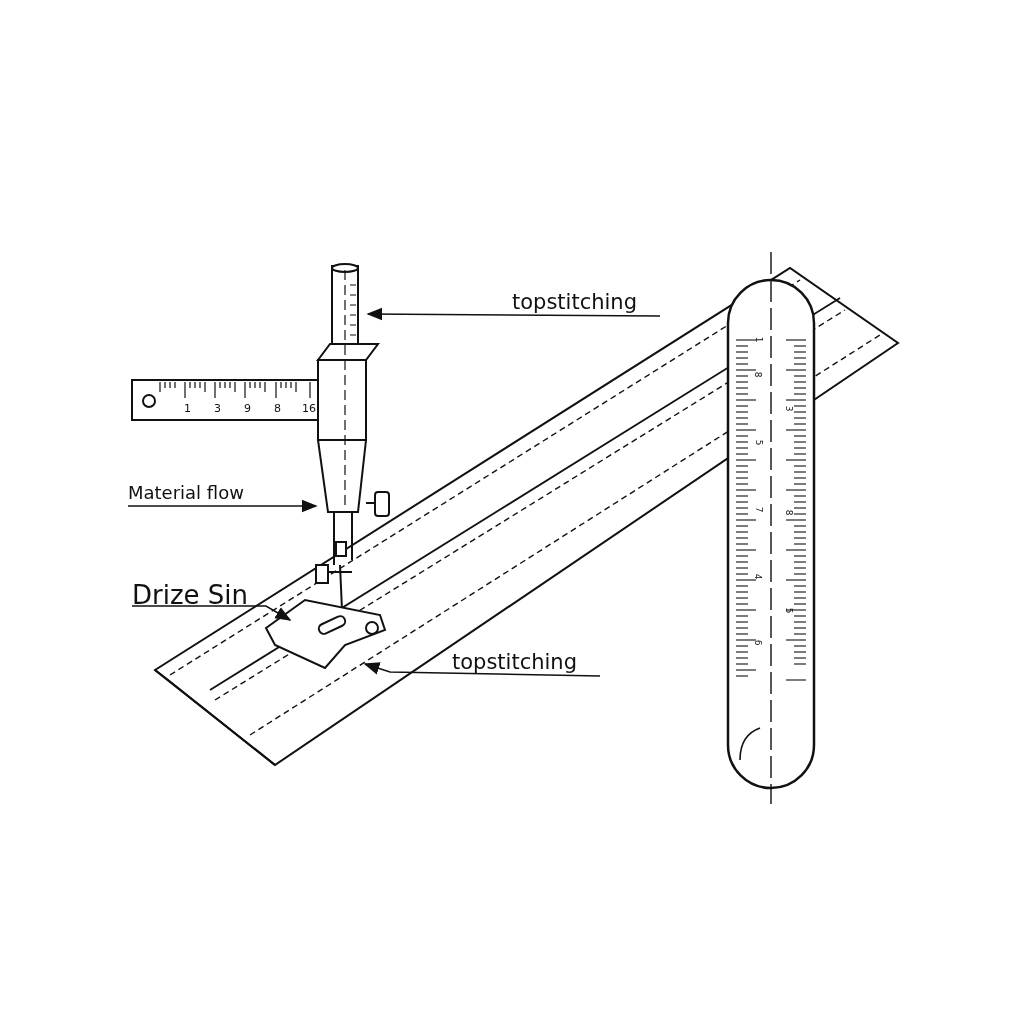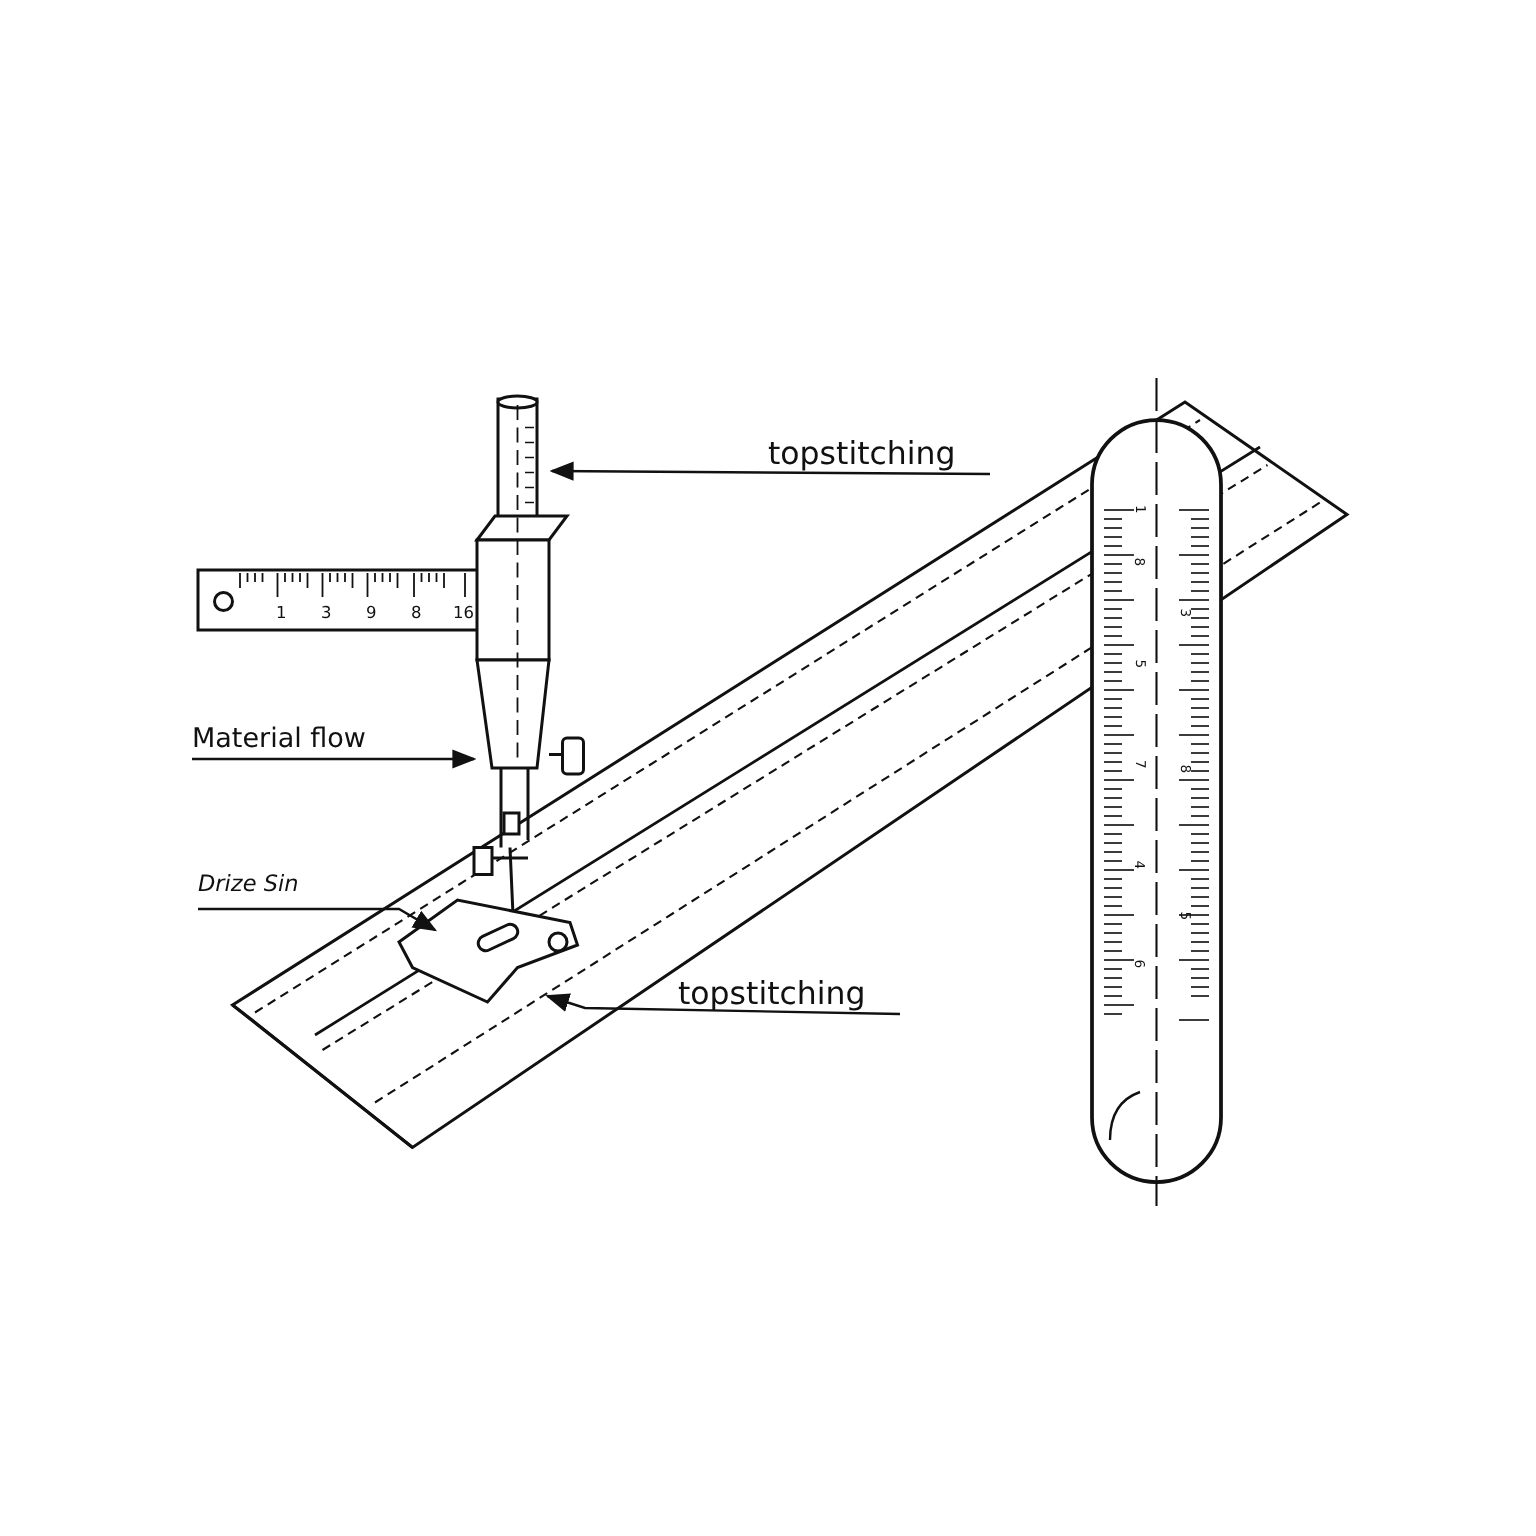--- a/index.html
+++ b/index.html
@@ -230,14 +230,14 @@
   <span class="lbl" style="font-size:9px;left:756px;top:505px;transform:rotate(90deg);">7</span>
   <span class="lbl" style="font-size:9px;left:755px;top:572px;transform:rotate(90deg);">4</span>
   <span class="lbl" style="font-size:9px;left:755px;top:638px;transform:rotate(90deg);">6</span>
   <span class="lbl" style="font-size:9px;left:786px;top:404px;transform:rotate(90deg);">3</span>
   <span class="lbl" style="font-size:9px;left:786px;top:508px;transform:rotate(90deg);">8</span>
   <span class="lbl" style="font-size:9px;left:786px;top:606px;transform:rotate(90deg);">5</span>
 </div>
 
 <span class="lbl" style="left:512px;top:292px;font-size:21px;">topstitching</span>
 <span class="lbl" style="left:128px;top:484px;font-size:18px;">Material flow</span>
-<span class="lbl" style="left:132px;top:582px;font-size:15px;font-style:italic;">Drize Sin</span>
+<span class="lbl" style="left:132px;top:582px;font-size:26px;">Drize Sin</span>
 <span class="lbl" style="left:452px;top:652px;font-size:21px;">topstitching</span>
 
 </body></html>

